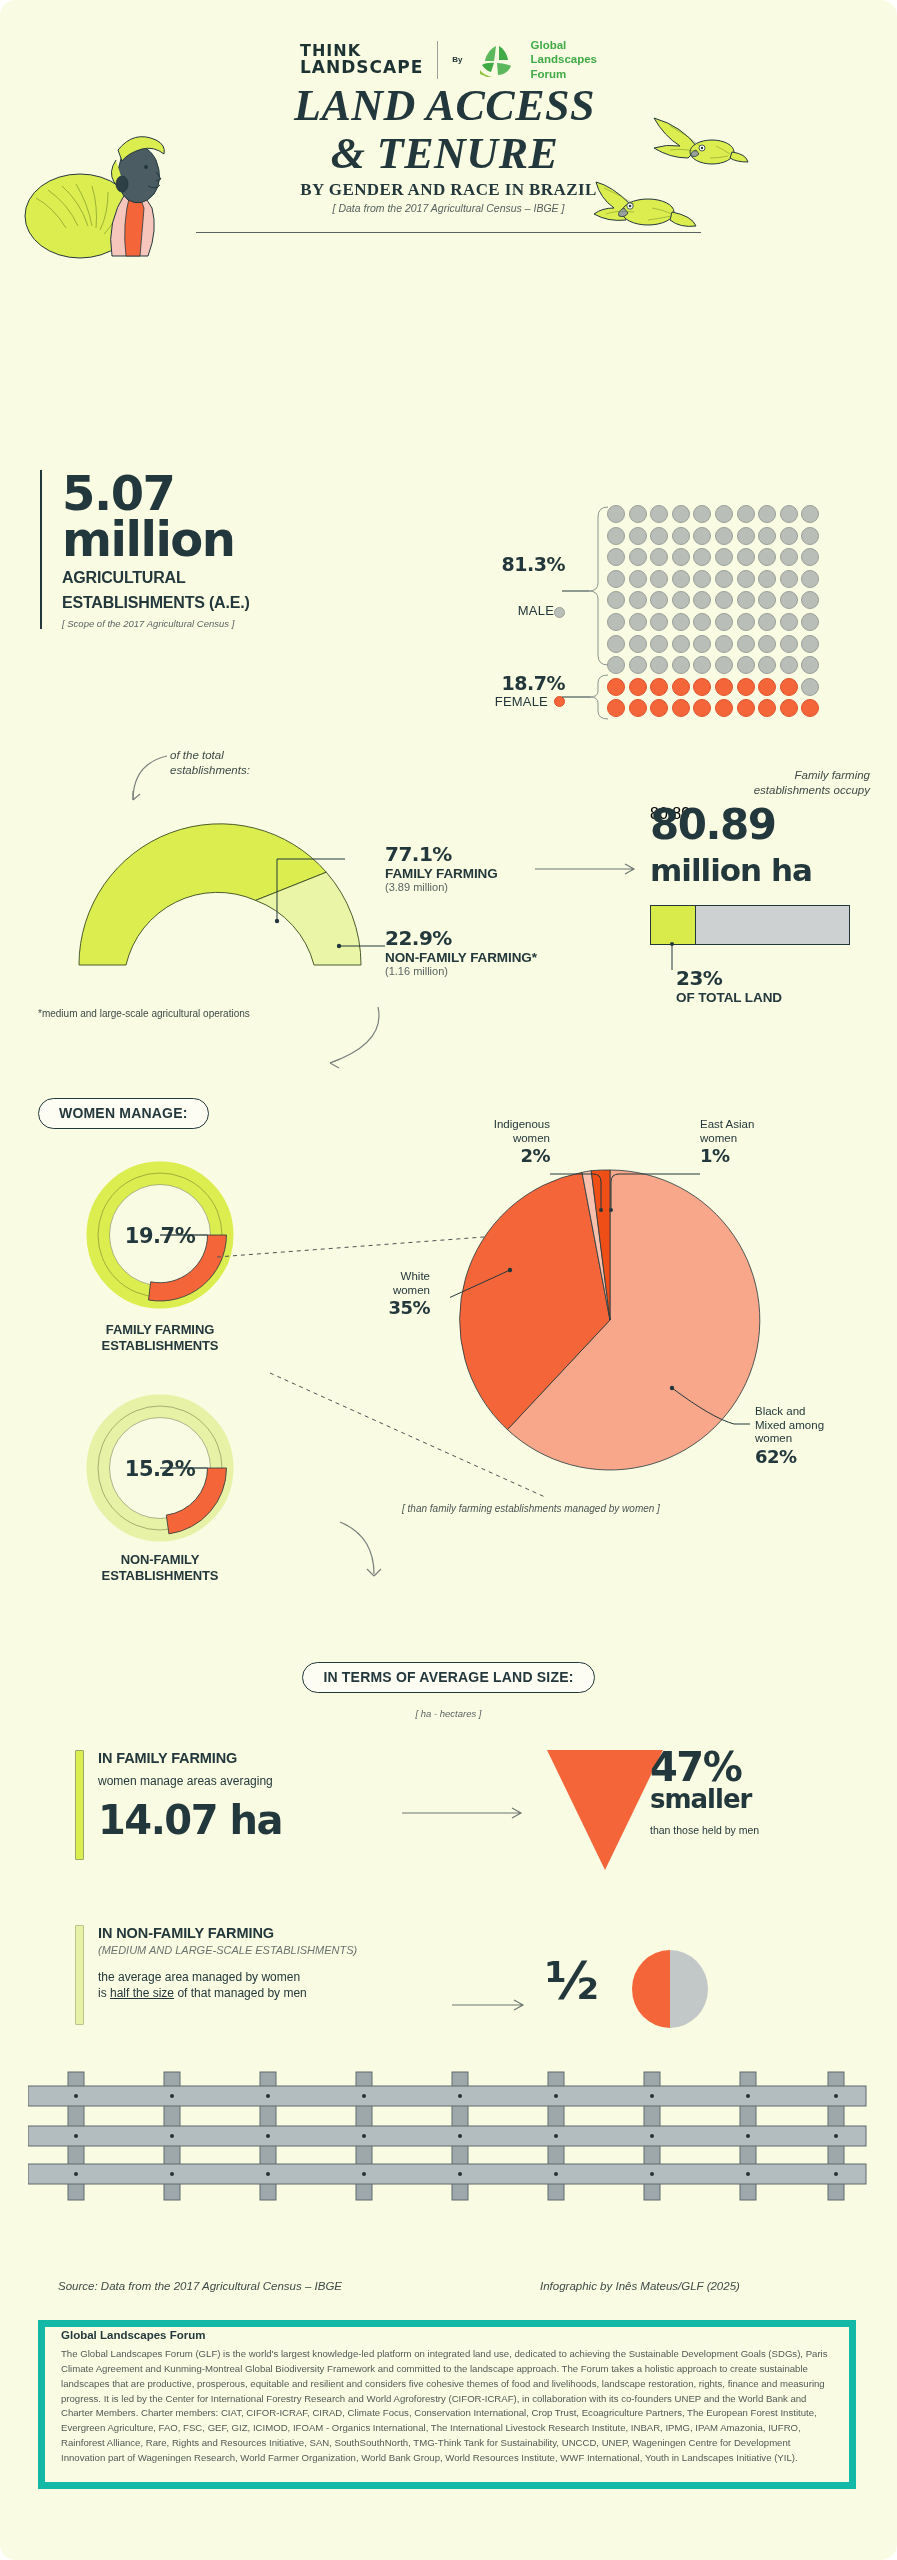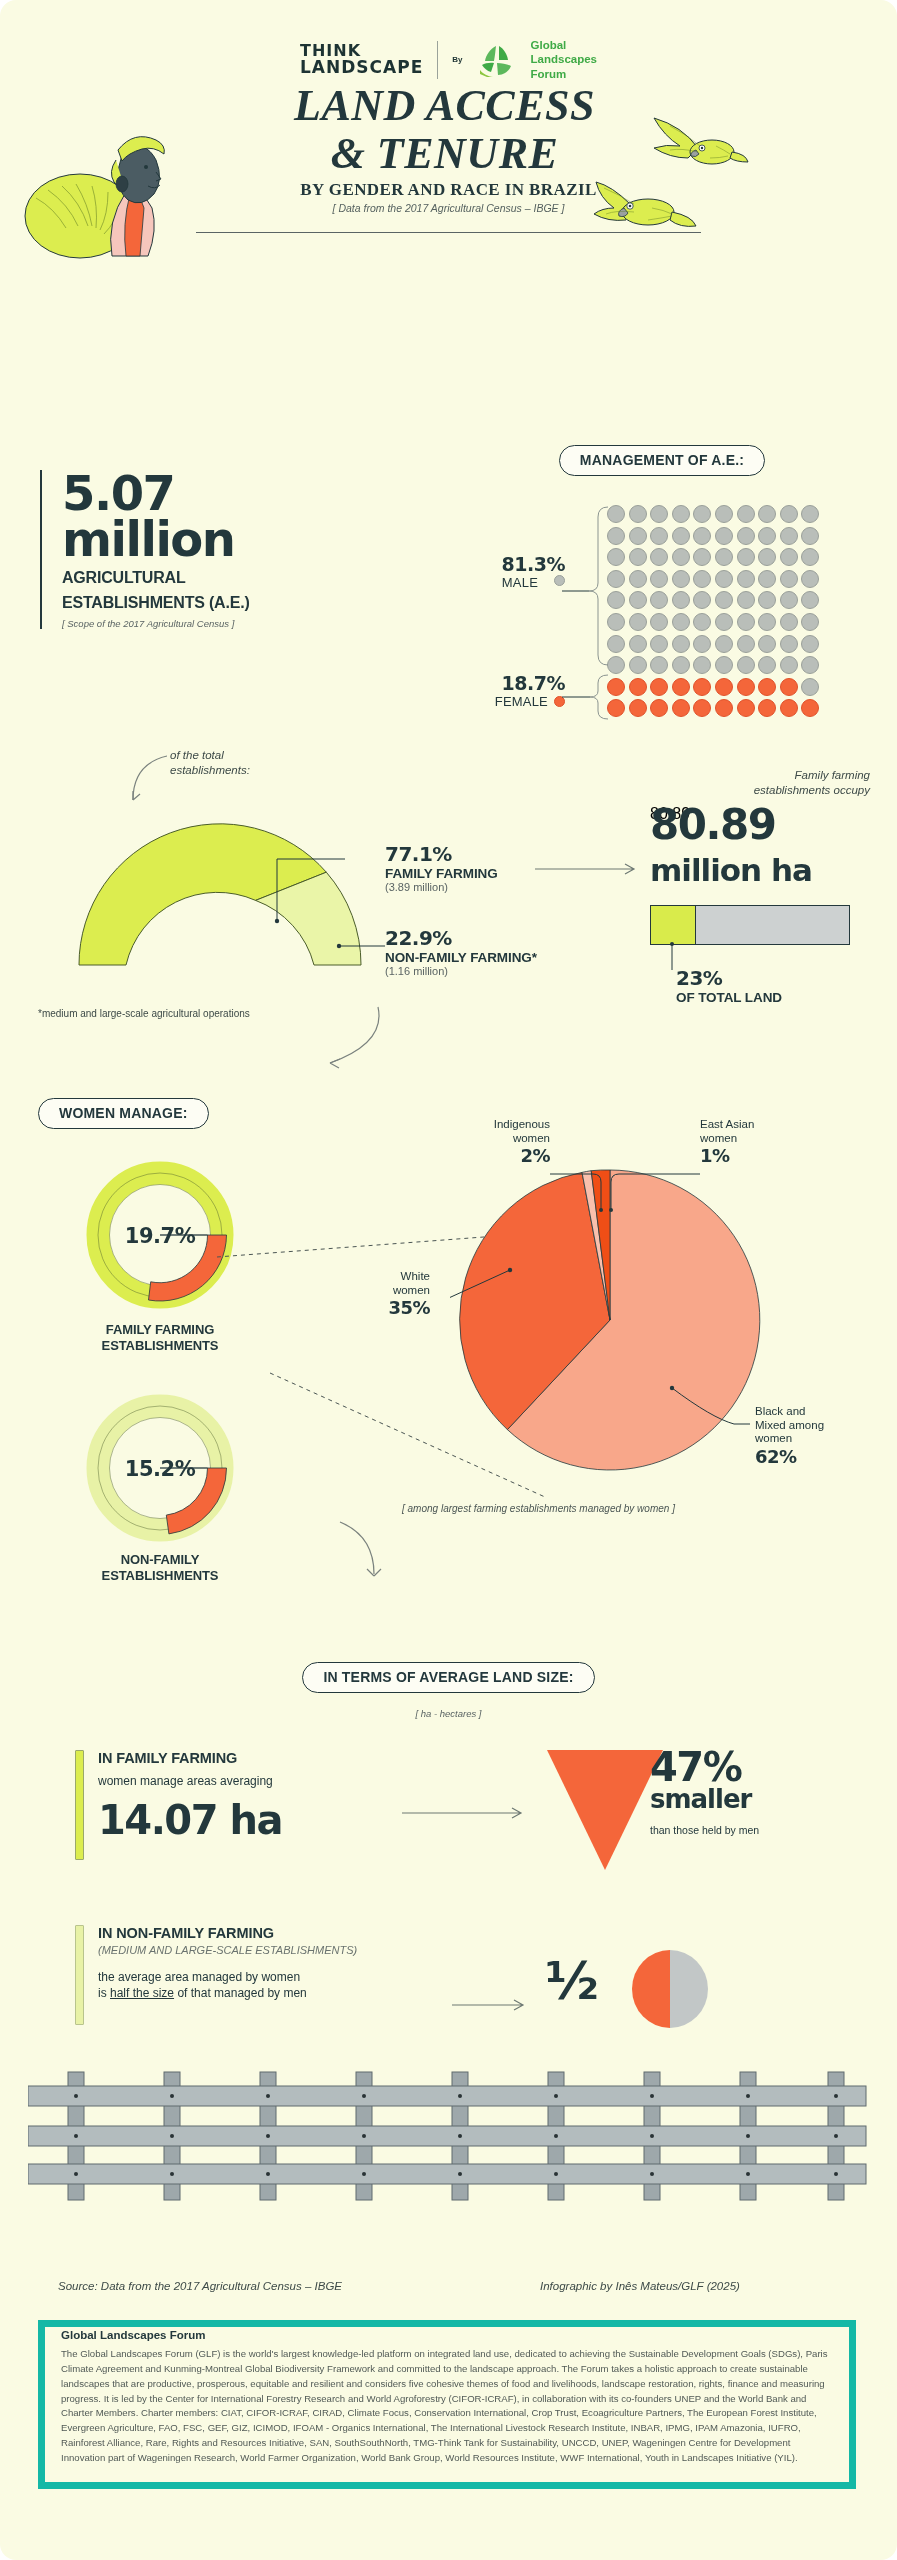--- a/index.html
+++ b/index.html
@@ -218,23 +218,20 @@
   </svg>
 
   <div class="abs big-stat">
     <div class="num">5.07</div>
     <div class="num">million</div>
     <div class="cap">AGRICULTURAL</div>
     <div class="cap">ESTABLISHMENTS (A.E.)</div>
     <div class="note">[ Scope of the 2017 Agricultural Census ]</div>
   </div>
 
-  <div class="abs" style="left:497px; top:445px; width:330px; text-align:center;">
-    <span class="pill">MANAGEMENT OF A.E.:</span>
-  </div>
 
   <div class="abs dotgrid" id="dotgrid">
       <div class="dotrow">
         <div class="dot g"></div>
         <div class="dot g"></div>
         <div class="dot g"></div>
         <div class="dot g"></div>
         <div class="dot g"></div>
         <div class="dot g"></div>
         <div class="dot g"></div>
@@ -347,21 +344,21 @@
         <div class="dot o"></div>
         <div class="dot o"></div>
         <div class="dot o"></div>
         <div class="dot o"></div>
         <div class="dot o"></div>
       </div>
     </div>
 
   <div class="abs" style="left:405px; top:553px; width:160px;">
     <div class="lbl-pct">81.3%</div>
-    <div style="display:flex; align-items:flex-start; justify-content:flex-end; gap:16px;">
+    <div style="display:flex; align-items:flex-end; justify-content:flex-end; gap:0;margin-top:28px;">
       <span class="lbl-cap">MALE</span>
       <span class="dot g" style="width:11px;height:11px;"></span>
     </div>
   </div>
   <div class="abs" style="left:405px; top:672px; width:160px;">
     <div class="lbl-pct">18.7%</div>
     <div style="display:flex; align-items:center; justify-content:flex-end; gap:6px;">
       <span class="lbl-cap">FEMALE</span>
       <span class="dot o" style="width:11px;height:11px;"></span>
     </div>
@@ -499,21 +496,21 @@
     <div class="pie-lbl">White</div>
     <div class="pie-lbl">women</div>
     <div class="pie-num">35%</div>
   </div>
   <div class="abs" style="left:755px; top:1405px; width:130px;">
     <div class="pie-lbl">Black and</div>
     <div class="pie-lbl">Mixed among</div>
     <div class="pie-lbl">women</div>
     <div class="pie-num">62%</div>
   </div>
-  <div class="abs pie-foot" style="left:402px; top:1503px;">[ among largest farming establishments managed by women ]</div>
+  <div class="abs pie-foot" style="left:402px; top:1503px;">[ than family farming establishments managed by women ]</div>
 
   <svg class="abs" style="left:330px; top:1520px; width:80px; height:78px;">
     <path d="M10 2 q34 14 34 52" fill="none" stroke="#7a827e" stroke-width="1.2"></path>
     <path d="M44 56 l-7 -7 m7 7 l7 -7" fill="none" stroke="#7a827e" stroke-width="1.2"></path>
   </svg>
 
   <div class="abs" style="left:0; right:0; top:1662px; text-align:center;">
     <span class="pill">IN TERMS OF AVERAGE LAND SIZE:</span>
   </div>
   <div class="abs ls-note" style="top:1708px;">[ ha - hectares ]</div>

